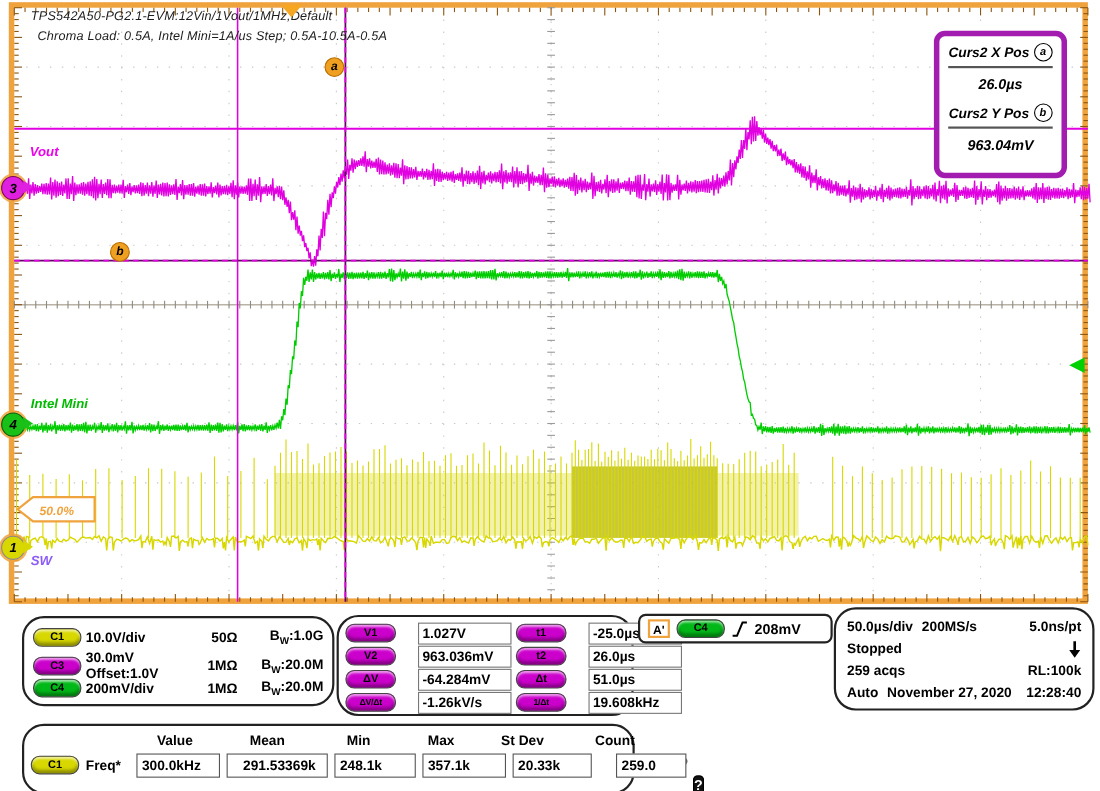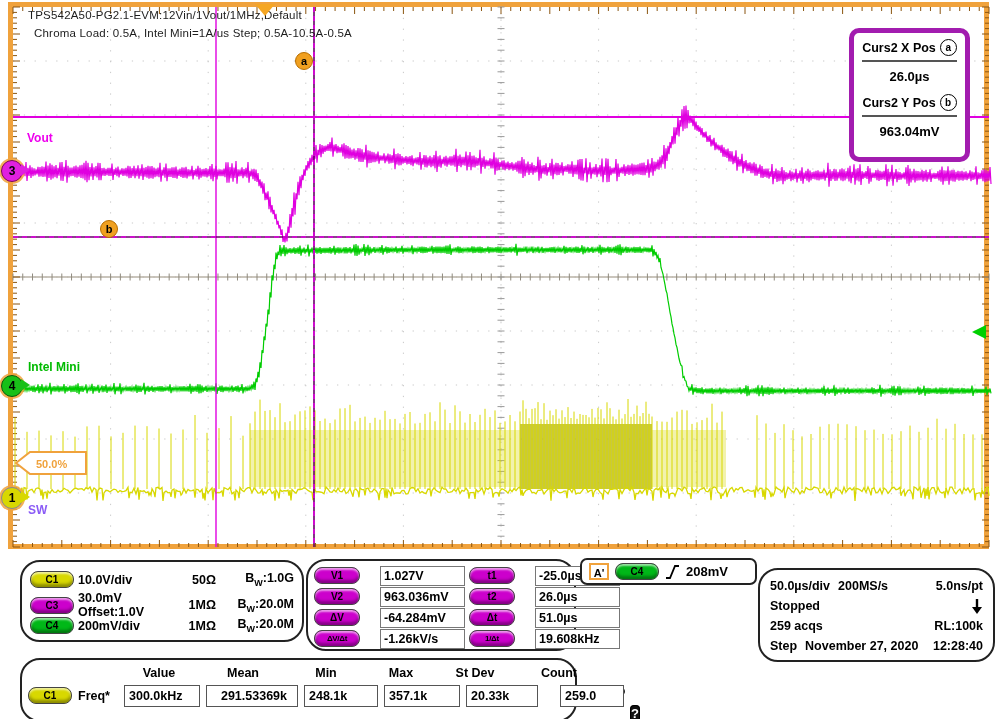--- a/index.html
+++ b/index.html
@@ -1,19 +1,19 @@
 <!DOCTYPE html>
 <html><head>
 <meta charset="utf-8">
 <style>
   html,body{margin:0;padding:0;background:#fff;}
   #stage{position:relative;width:1000px;height:719px;background:#ffffff;
          font-family:"Liberation Sans",sans-serif;overflow:hidden;}
   
-  #scope{position:absolute;left:0;top:0;width:1000px;height:553px;background:#fff;}
+  #scope{position:absolute;left:0;top:0;width:1000px;height:553px;background:#fff;font-style:italic;}
   #frame{position:absolute;left:8px;top:2px;width:981px;height:547px;
          border:5px solid #f0a23c;background:#fff;box-sizing:border-box;}
   #wave{position:absolute;left:0;top:0;}
   .hdrline{position:absolute;font-size:11.5px;color:#1c1c1c;white-space:pre;letter-spacing:.2px;}
   .tracelabel{position:absolute;font-size:12px;font-weight:bold;}
   .chbadge{position:absolute;width:20px;height:20px;border-radius:50%;
            color:#000;font-size:12px;font-weight:bold;text-align:center;line-height:20px;
            box-shadow:0 0 0 2px rgba(240,162,60,.85);}
   .chbadge.b3{background:#e020e0;border:1px solid #7a0a58;}
   .chbadge.b4{background:#18c018;border:1px solid #0a5a0a;}
@@ -56,21 +56,21 @@
   .crow{display:flex;align-items:center;gap:20px;height:19px;}
   .crow .pill{width:44px;flex:none;}
   .small-pill{font-size:8px !important;letter-spacing:-.3px;}
   .cval{width:80px;height:18px;border:1px solid #777;font-size:12.5px;font-weight:bold;
         line-height:18px;padding-left:3px;background:#fff;white-space:nowrap;}
   #trigbox{left:580px;top:558px;width:177px;height:27px;display:flex;align-items:center;
            gap:6px;padding:0 7px;border-radius:7px;}
   #auxA{width:20px;height:17px;border:2px solid #f0a23c;font-size:11px;font-weight:bold;
         text-align:center;line-height:17px;color:#000;box-sizing:border-box;}
   #triglevel{font-size:13px;font-weight:bold;}
-  #tbbox{left:758px;top:568px;width:237px;height:94px;padding:6px 10px;}
+  #tbbox{left:758px;top:552px;width:237px;height:94px;padding:6px 10px;}
   .tbrow{display:flex;justify-content:space-between;align-items:center;height:20px;
          font-size:12.5px;font-weight:bold;color:#000;}
   .tbmid{margin-left:8px;margin-right:auto;}
   #measbox{left:20px;top:658px;width:557px;height:64px;padding:3px 6px;}
   .mheadrow{display:flex;height:20px;align-items:center;font-size:12.5px;font-weight:bold;}
   .mdatarow{display:flex;height:25px;align-items:center;}
   .mcol{text-align:center;}
   .mcell{border:1px solid #555;height:20px;font-size:12.5px;font-weight:bold;
          line-height:20px;text-align:left;padding-left:4px;background:#fff;}
   .w-name{width:96px;flex:none;display:flex;align-items:center;gap:6px;font-size:12.5px;font-weight:bold;}
@@ -802,21 +802,21 @@
       <svg width="12" height="17">
         <line x1="6" y1="1" x2="6" y2="10" stroke="#000" stroke-width="2.4"></line>
         <polygon points="1,9 11,9 6,16" fill="#000"></polygon>
       </svg>
     </div>
     <div class="tbrow">
       <span>259 acqs</span>
       <span>RL:100k</span>
     </div>
     <div class="tbrow">
-      <span>Step</span>
+      <span>Auto</span>
       <span class="tbmid">November 27, 2020</span>
       <span>12:28:40</span>
     </div>
   </div>
 
   <div class="box" id="measbox">
     <div class="mheadrow">
       <span class="w-name"></span>
       <span class="mcol w-val">Value</span>
       <span class="mcol w-mean">Mean</span>

